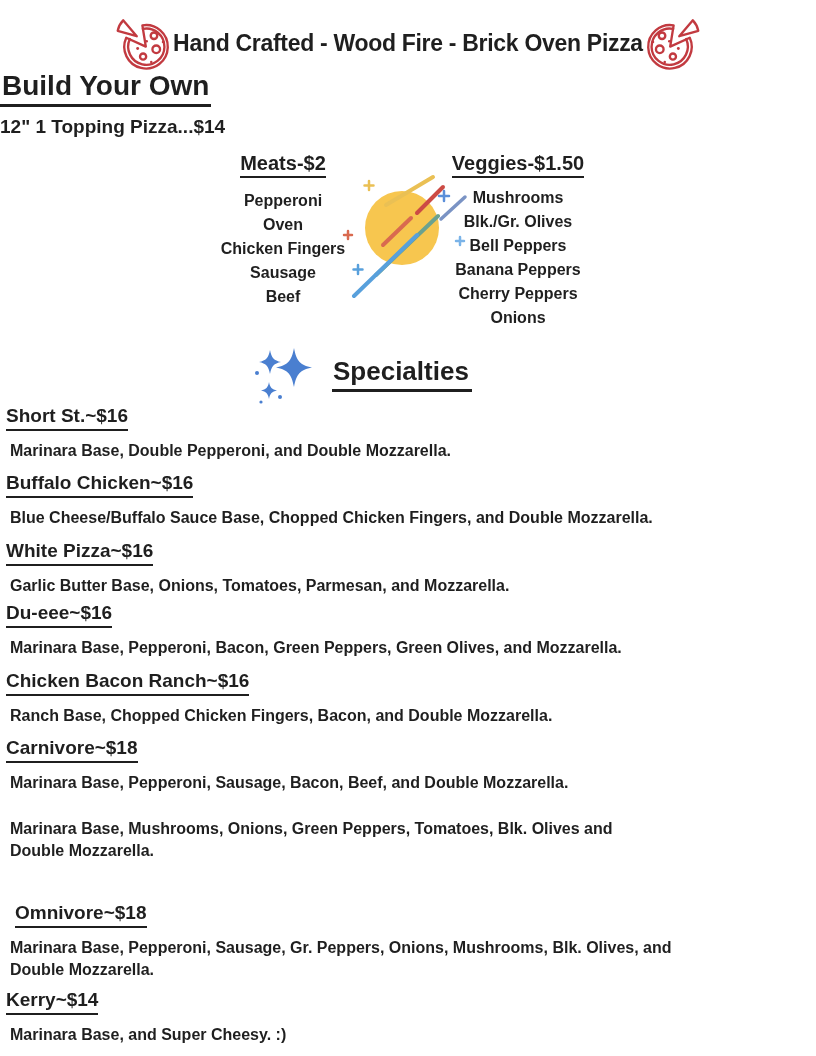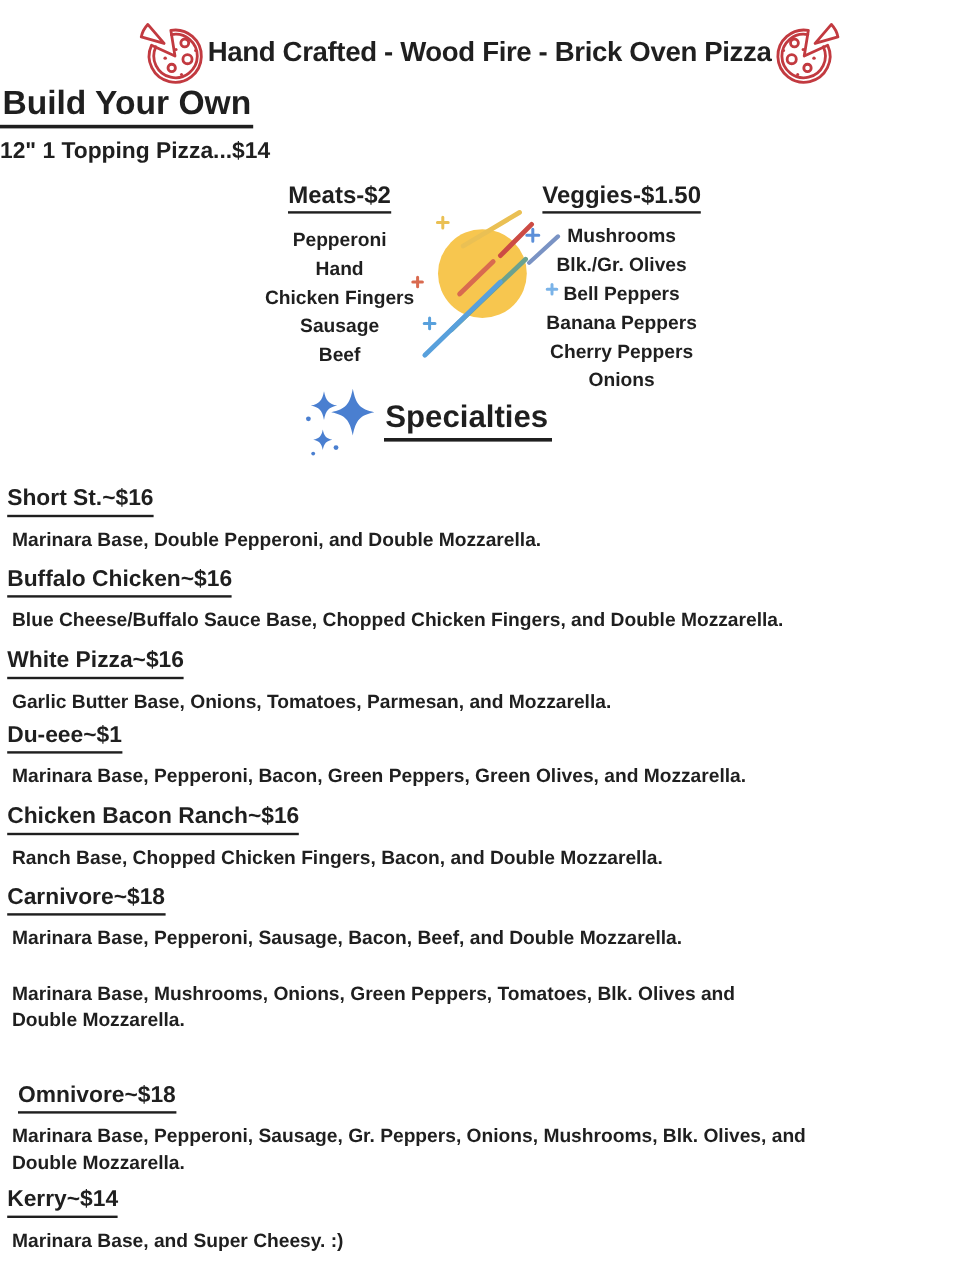--- a/index.html
+++ b/index.html
@@ -31,21 +31,21 @@
   .col.veggies{left:398px;top:152px;}
   .col h3{font-size:20px;display:inline-block;border-bottom:2.5px solid var(--text);padding-bottom:1px;}
   .col ul{list-style:none;margin-top:11px;}
   .col.veggies ul{margin-top:8px;}
   .col li{font-size:16px;line-height:24px;}
 
   .sun-art{position:absolute;left:340px;top:172px;width:130px;height:130px;}
   .sun-art svg{width:100%;height:100%;}
 
   
-  .specialties-header{position:absolute;left:252px;top:318px;display:flex;align-items:center;gap:4px;}
+  .specialties-header{position:absolute;left:252px;top:342px;display:flex;align-items:center;gap:16px;}
   .sparkles-icon{width:64px;height:64px;display:inline-block;}
   .sparkles-icon svg{width:100%;height:100%;}
   .specialties-header h2{font-size:26px;display:inline-block;border-bottom:3px solid var(--text);padding:0 3px 2px 1px;}
 
   .item{position:absolute;left:6px;width:800px;}
   .item h4{font-size:19px;line-height:24px;display:inline-block;border-bottom:2.5px solid var(--text);padding-bottom:1px;}
   .item p{margin-top:9px;padding-left:4px;font-size:16px;line-height:22px;white-space:pre-line;}
 </style>
 </head>
 <body>
@@ -95,21 +95,21 @@
   <section class="byo">
     <h2>Build Your Own</h2>
     <p>12" 1 Topping Pizza...$14</p>
   </section>
 
   <section>
     <div class="col meats">
       <h3>Meats-$2</h3>
       <ul>
         <li>Pepperoni</li>
-        <li>Hand</li>
+        <li>Oven</li>
         <li>Chicken Fingers</li>
         <li>Sausage</li>
         <li>Beef</li>
       </ul>
     </div>
 
     <div class="sun-art">
       <svg viewBox="0 0 130 130" aria-hidden="true">
         <circle cx="62" cy="56" r="37" fill="var(--sun-yellow)"></circle>
         <g fill="none" stroke-linecap="round" stroke-width="4">
@@ -164,21 +164,21 @@
     </article>
     <article class="item" style="top:471px">
       <h4>Buffalo Chicken~$16</h4>
       <p>Blue Cheese/Buffalo Sauce Base, Chopped Chicken Fingers, and Double Mozzarella.</p>
     </article>
     <article class="item" style="top:539px">
       <h4>White Pizza~$16</h4>
       <p>Garlic Butter Base, Onions, Tomatoes, Parmesan, and Mozzarella.</p>
     </article>
     <article class="item" style="top:601px">
-      <h4>Du-eee~$1</h4>
+      <h4>Du-eee~$16</h4>
       <p>Marinara Base, Pepperoni, Bacon, Green Peppers, Green Olives, and Mozzarella.</p>
     </article>
     <article class="item" style="top:669px">
       <h4>Chicken Bacon Ranch~$16</h4>
       <p>Ranch Base, Chopped Chicken Fingers, Bacon, and Double Mozzarella.</p>
     </article>
     <article class="item" style="top:736px">
       <h4>Carnivore~$18</h4>
       <p>Marinara Base, Pepperoni, Sausage, Bacon, Beef, and Double Mozzarella.</p>
     </article>

